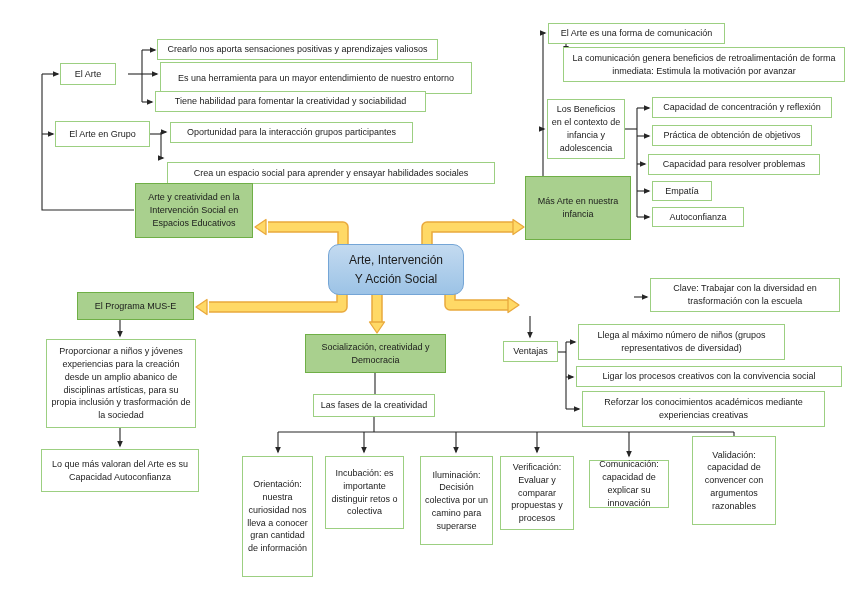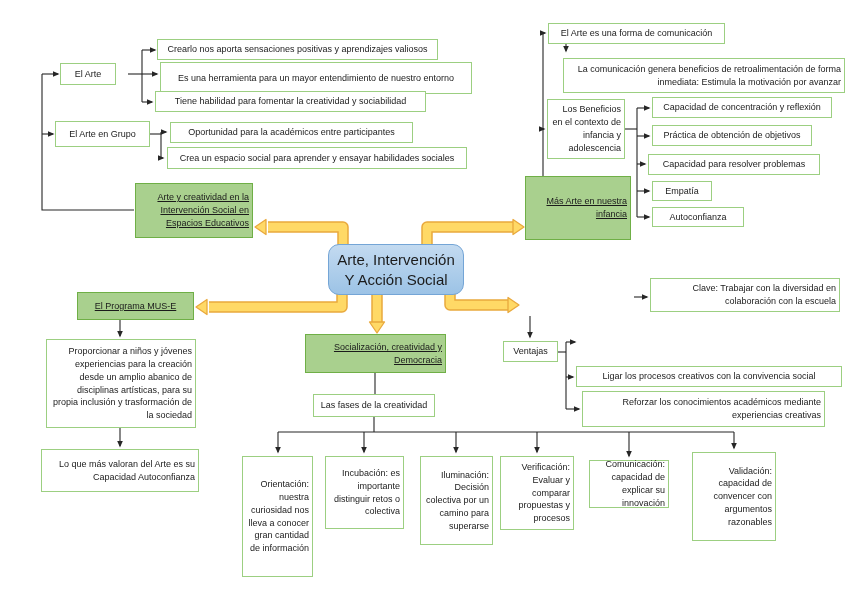--- a/index.html
+++ b/index.html
@@ -5,29 +5,29 @@
 <style>
   html,body { margin:0; padding:0; background:#ffffff; }
   .canvas {
     position:relative; width:848px; height:599px; background:#ffffff;
     font-family:"Liberation Sans", sans-serif; overflow:hidden;
   }
   svg.connectors { position:absolute; left:0; top:0; z-index:1; }
   .node {
     position:absolute; z-index:2; box-sizing:border-box;
     display:flex; align-items:center; justify-content:center;
-    text-align:right; font-size:9px; line-height:1.42; color:var(--text);
+    text-align:center; font-size:9px; line-height:1.42; color:var(--text);
     padding:1px 3px; background:#ffffff; border:1.4px solid var(--box-border);
   }
-  .node.green { background:var(--green-fill); border:1.4px solid var(--green-border);text-decoration:underline; }
+  .node.green { background:var(--green-fill); border:1.4px solid var(--green-border); }
   .node.nw { white-space:nowrap; }
   .center-box {
     position:absolute; z-index:2; box-sizing:border-box;
     display:flex; flex-direction:column; justify-content:space-evenly; align-items:center;
-    font-size:15px; color:var(--text); text-align:left;
+    font-size:12px; color:var(--text); text-align:left;
     background:linear-gradient(180deg, var(--blue-fill-top), var(--blue-fill-bottom));
     border:1.6px solid var(--blue-border); border-radius:11px; padding:3px 0;
   }
   .bk { stroke:var(--connector); stroke-width:1.1; fill:none; }
   #arr path { fill:var(--connector); }
   .ya-o { stroke:var(--arrow-edge); stroke-width:11.5; fill:none; stroke-linejoin:round; }
   .ya-i { stroke:var(--arrow-fill); stroke-width:8.5; fill:none; stroke-linejoin:round; }
   .ya-h { fill:var(--arrow-fill); stroke:var(--arrow-edge); stroke-width:1.3; stroke-linejoin:round; }
 </style>
 </head>
@@ -115,50 +115,51 @@
       <path class="bk" d="M629,432 V456" marker-end="url(#arr)"></path>
       <path class="bk" d="M734,432 V448" marker-end="url(#arr)"></path>
     </g>
   </svg>
 
   <div class="node nw" style="left:60px;top:63px;width:56px;height:22px">El Arte</div>
   <div class="node nw" style="left:157px;top:39px;width:281px;height:21px">Crearlo nos aporta sensaciones positivas y aprendizajes valiosos</div>
   <div class="node nw" style="left:160px;top:62px;width:312px;height:32px">Es una herramienta para un mayor entendimiento de nuestro entorno</div>
   <div class="node nw" style="left:155px;top:91px;width:271px;height:21px">Tiene habilidad para fomentar la creatividad y sociabilidad</div>
   <div class="node nw" style="left:55px;top:121px;width:95px;height:26px">El Arte en Grupo</div>
-  <div class="node nw" style="left:170px;top:122px;width:243px;height:21px">Oportunidad para la académicos entre participantes</div>
-  <div class="node nw" style="left:167px;top:147px;width:300px;height:22px">Crea un espacio social para aprender y ensayar habilidades sociales</div>
+  <div class="node nw" style="left:170px;top:122px;width:243px;height:21px">Oportunidad para la interacción grupos participantes</div>
+  <div class="node nw" style="left:167px;top:162px;width:328px;height:22px">Crea un espacio social para aprender y ensayar habilidades sociales</div>
   <div class="node green" style="left:135px;top:183px;width:118px;height:55px">Arte y creatividad en la Intervención Social en Espacios Educativos</div>
 
   <div class="node nw" style="left:548px;top:23px;width:177px;height:21px">El Arte es una forma de comunicación</div>
-  <div class="node" style="left:563px;top:58px;width:282px;height:35px">La comunicación genera beneficios de retroalimentación de forma inmediata: Estimula la motivación por avanzar</div>
+  <div class="node" style="left:563px;top:47px;width:282px;height:35px">La comunicación genera beneficios de retroalimentación de forma inmediata: Estimula la motivación por avanzar</div>
   <div class="node" style="left:547px;top:99px;width:78px;height:60px">Los Beneficios en el contexto de infancia y adolescencia</div>
   <div class="node nw" style="left:652px;top:97px;width:180px;height:21px">Capacidad de concentración y reflexión</div>
   <div class="node nw" style="left:652px;top:125px;width:160px;height:21px">Práctica de obtención de objetivos</div>
   <div class="node nw" style="left:648px;top:154px;width:172px;height:21px">Capacidad para resolver problemas</div>
   <div class="node nw" style="left:652px;top:181px;width:60px;height:20px">Empatía</div>
   <div class="node nw" style="left:652px;top:207px;width:92px;height:20px">Autoconfianza</div>
   <div class="node green" style="left:525px;top:176px;width:106px;height:64px">Más Arte en nuestra infancia</div>
 
-  <div class="node" style="left:650px;top:278px;width:190px;height:34px">Clave: Trabajar con la diversidad en colaboración con la escuela</div>
+  <div class="node" style="left:650px;top:278px;width:190px;height:34px">Clave: Trabajar con la diversidad en trasformación con la escuela</div>
   <div class="node nw" style="left:503px;top:341px;width:55px;height:21px">Ventajas</div>
+  <div class="node" style="left:578px;top:324px;width:207px;height:36px">Llega al máximo número de niños (grupos representativos de diversidad)</div>
   <div class="node nw" style="left:576px;top:366px;width:266px;height:21px">Ligar los procesos creativos con la convivencia social</div>
   <div class="node" style="left:582px;top:391px;width:243px;height:36px">Reforzar los conocimientos académicos mediante experiencias creativas</div>
 
   <div class="node green nw" style="left:77px;top:292px;width:117px;height:28px">El Programa MUS-E</div>
   <div class="node" style="left:46px;top:339px;width:150px;height:89px">Proporcionar a niños y jóvenes experiencias para la creación desde un amplio abanico de disciplinas artísticas, para su propia inclusión y trasformación de la sociedad</div>
   <div class="node" style="left:41px;top:449px;width:158px;height:43px">Lo que más valoran del Arte es su Capacidad Autoconfianza</div>
 
   <div class="node green" style="left:305px;top:334px;width:141px;height:39px">Socialización, creatividad y Democracia</div>
   <div class="node nw" style="left:313px;top:394px;width:122px;height:23px">Las fases de la creatividad</div>
   <div class="node" style="left:242px;top:456px;width:71px;height:121px">Orientación: nuestra curiosidad nos lleva a conocer gran cantidad de información</div>
   <div class="node" style="left:325px;top:456px;width:79px;height:73px">Incubación: es importante distinguir retos o colectiva</div>
   <div class="node" style="left:420px;top:456px;width:73px;height:89px">Iluminación: Decisión colectiva por un camino para superarse</div>
   <div class="node" style="left:500px;top:456px;width:74px;height:74px">Verificación: Evaluar y comparar propuestas y procesos</div>
   <div class="node" style="left:589px;top:460px;width:80px;height:48px">Comunicación: capacidad de explicar su innovación</div>
-  <div class="node" style="left:692px;top:452px;width:84px;height:89px">Validación: capacidad de convencer con argumentos razonables</div>
+  <div class="node" style="left:692px;top:436px;width:84px;height:89px">Validación: capacidad de convencer con argumentos razonables</div>
 
   <div class="center-box" style="left:328px;top:244px;width:136px;height:51px">
     <div>Arte, Intervención</div>
     <div>Y Acción Social</div>
   </div>
 
 </div>
 
 </body></html>

